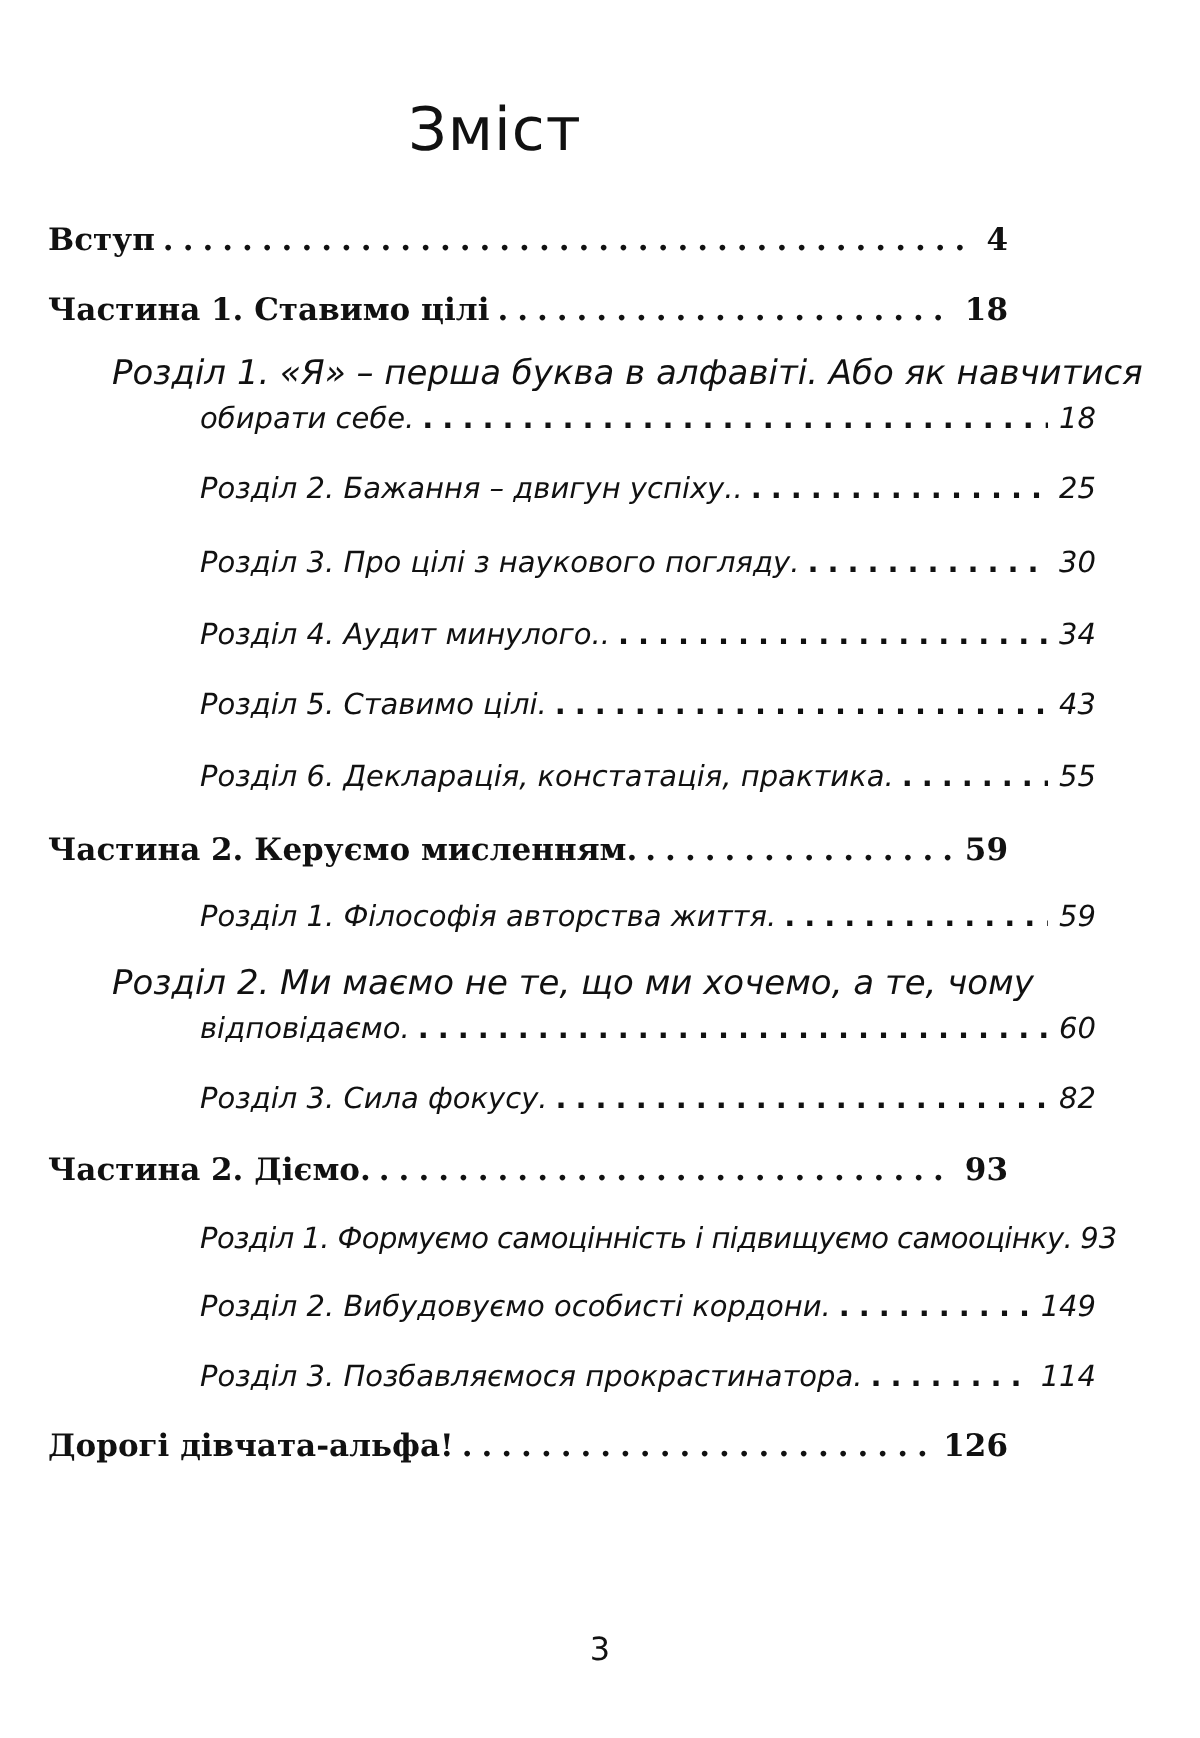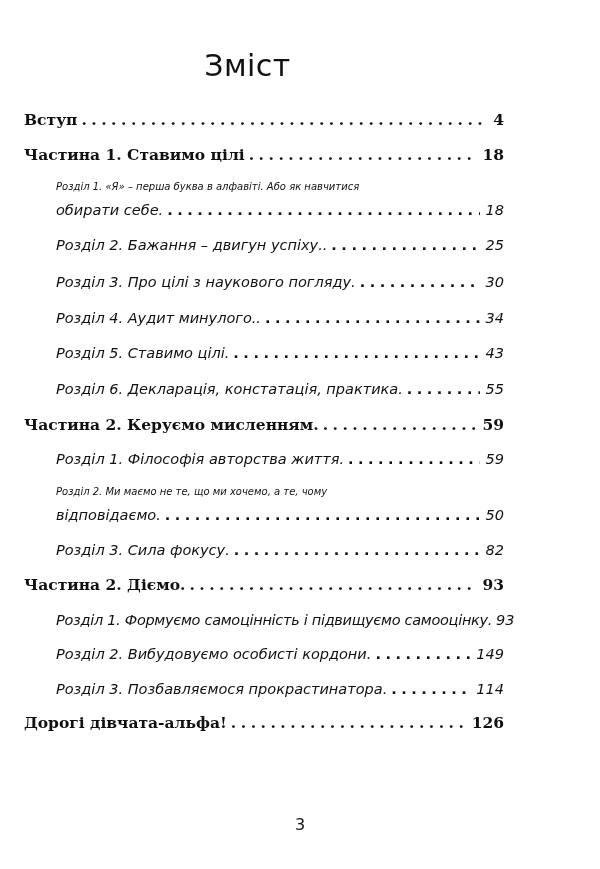--- a/index.html
+++ b/index.html
@@ -10,31 +10,31 @@
   .title {
     position: absolute; top: 48px; left: 0; width: 495px; text-align: center;
     font-family: "DejaVu Sans", sans-serif; font-size: 30px; font-weight: normal; letter-spacing: 0.5px;
   }
   .row {
     position: absolute; left: 0; width: 556px; display: flex; align-items: baseline;
     font-size: 17px; line-height: 22px; text-align: center;
   }
   .row.part { font-weight: bold; font-family: "DejaVu Serif", serif; font-size: 15.5px; }
   .row.part .lbl { margin-left: 24px; }
-  .row.chap { font-style: italic; font-family: "DejaVu Sans", sans-serif; font-size: 14.5px; }
+  .row.chap { font-style: italic; font-family: "DejaVu Sans", sans-serif; font-size: 14.5px; padding-left: 44px; }
   .row.chap .lbl { margin-left: 56px; }
   .lbl { white-space: nowrap; }
   .dots {
     flex: 1; overflow: hidden; white-space: nowrap; margin: 0 6px 0 4px;
     letter-spacing: 4.5px; font-style: normal; font-weight: bold;
   }
   .pg { margin-right: 52px; white-space: nowrap; }
   .line1 {
     position: absolute; left: 56px; font-style: italic; font-family: "DejaVu Sans", sans-serif;
-    font-size: 10px; line-height: 22px; white-space: nowrap;
+    font-size: 17px; line-height: 22px; white-space: nowrap;
   }
   .pagenum {
     position: absolute; top: 815px; left: 0; width: 600px; text-align: center;
     font-family: "DejaVu Sans", sans-serif; font-size: 16px;
   }
 </style>
 </head>
 <body>
 
 <div class="title">Зміст</div>
@@ -89,21 +89,21 @@
 </div>
 <div class="row chap" style="top:448px">
   <span class="lbl">Розділ 1. Філософія авторства життя.</span>
   <span class="dots">......................................................................................................................</span>
   <span class="pg">59</span>
 </div>
 <div class="line1" style="top:481px">Розділ 2. Ми маємо не те, що ми хочемо, а те, чому</div>
 <div class="row chap" style="top:504px">
   <span class="lbl">відповідаємо.</span>
   <span class="dots">......................................................................................................................</span>
-  <span class="pg">50</span>
+  <span class="pg">60</span>
 </div>
 <div class="row chap" style="top:539px">
   <span class="lbl">Розділ 3. Сила фокусу.</span>
   <span class="dots">......................................................................................................................</span>
   <span class="pg">82</span>
 </div>
 
 <div class="row part" style="top:574px">
   <span class="lbl">Частина 2. Діємо.</span>
   <span class="dots">......................................................................................................................</span>

